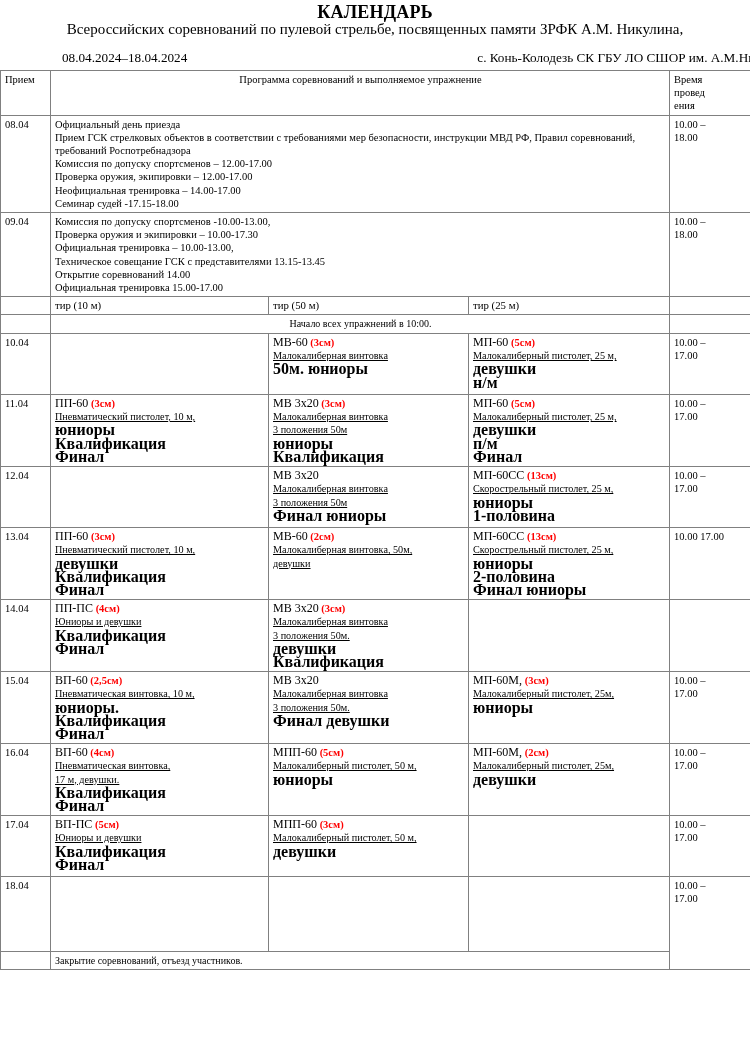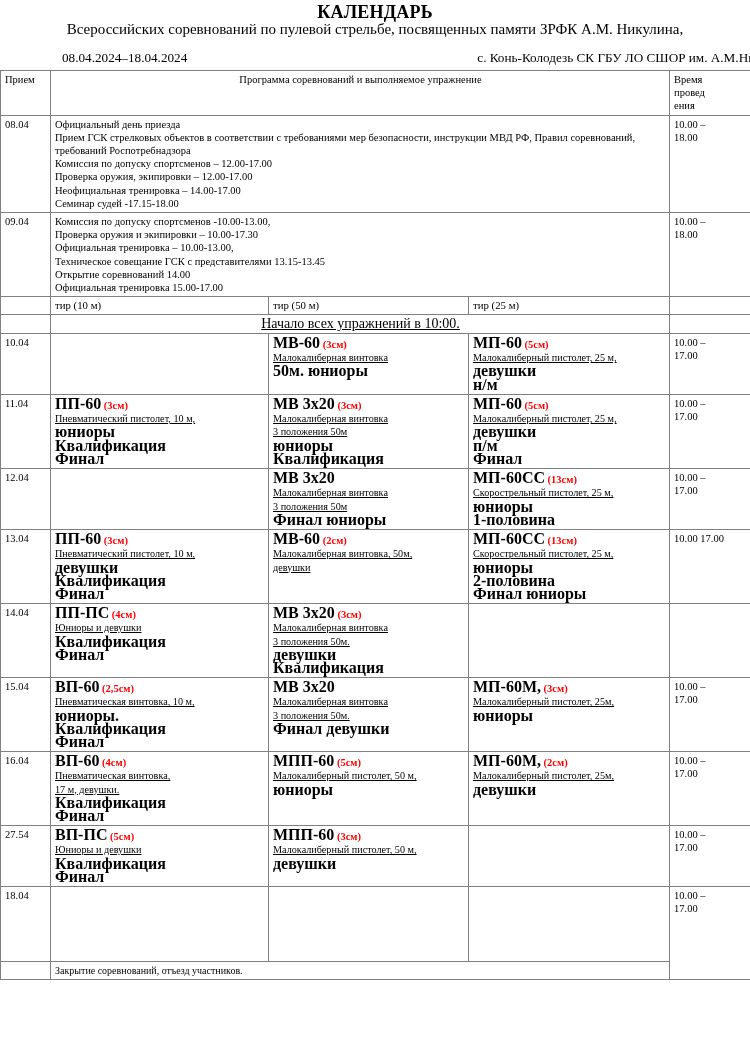--- a/index.html
+++ b/index.html
@@ -99,31 +99,30 @@
     text-align: left;
     font-weight: bold;
     font-size: 10.8px;
     vertical-align: middle;
     padding-top: 4px;
     padding-bottom: 3px;
   }
   .start-note {
     text-align: center;
     font-weight: bold;
-    font-size: 14px;
+    font-size: 10px;
     padding-top: 2px;
     padding-bottom: 2px;
-    text-decoration: underline;
   }
   .blank-tall { height: 56px; }
 
   
   .disc .code {
-    font-weight: bold;
-    font-size: 16px;
+    font-weight: normal;
+    font-size: 12px;
   }
   .disc .sz {
     color: #FF0000;
     font-weight: bold;
     font-size: 10.5px;
   }
   .disc .desc { font-size: 10.2px; text-decoration: underline; }
   .disc .bold { font-weight: bold; font-size: 16px; }
   .disc p { margin: 0; line-height: 13.4px; }
 
@@ -340,21 +339,21 @@
           </td>
           <td class="disc">
             <p><span class="code">МП-60М,</span> <span class="sz">(2см)</span></p>
             <p class="desc">Малокалиберный пистолет, 25м,</p>
             <p class="bold"> девушки</p>
           </td>
           <td class="time-cell">10.00 –
 17.00</td>
         </tr>
         <tr>
-          <td class="day-cell">27.54</td>
+          <td class="day-cell">17.04</td>
           <td class="disc blank-tall">
             <p><span class="code">ВП-ПС</span> <span class="sz">(5см)</span></p>
             <p class="desc">Юниоры и девушки</p>
             <p class="bold">Квалификация</p>
             <p class="bold">Финал</p>
           </td>
           <td class="disc">
             <p><span class="code">МПП-60</span> <span class="sz">(3см)</span></p>
             <p class="desc">Малокалиберный пистолет,   50 м,</p>
             <p class="bold">девушки</p>

